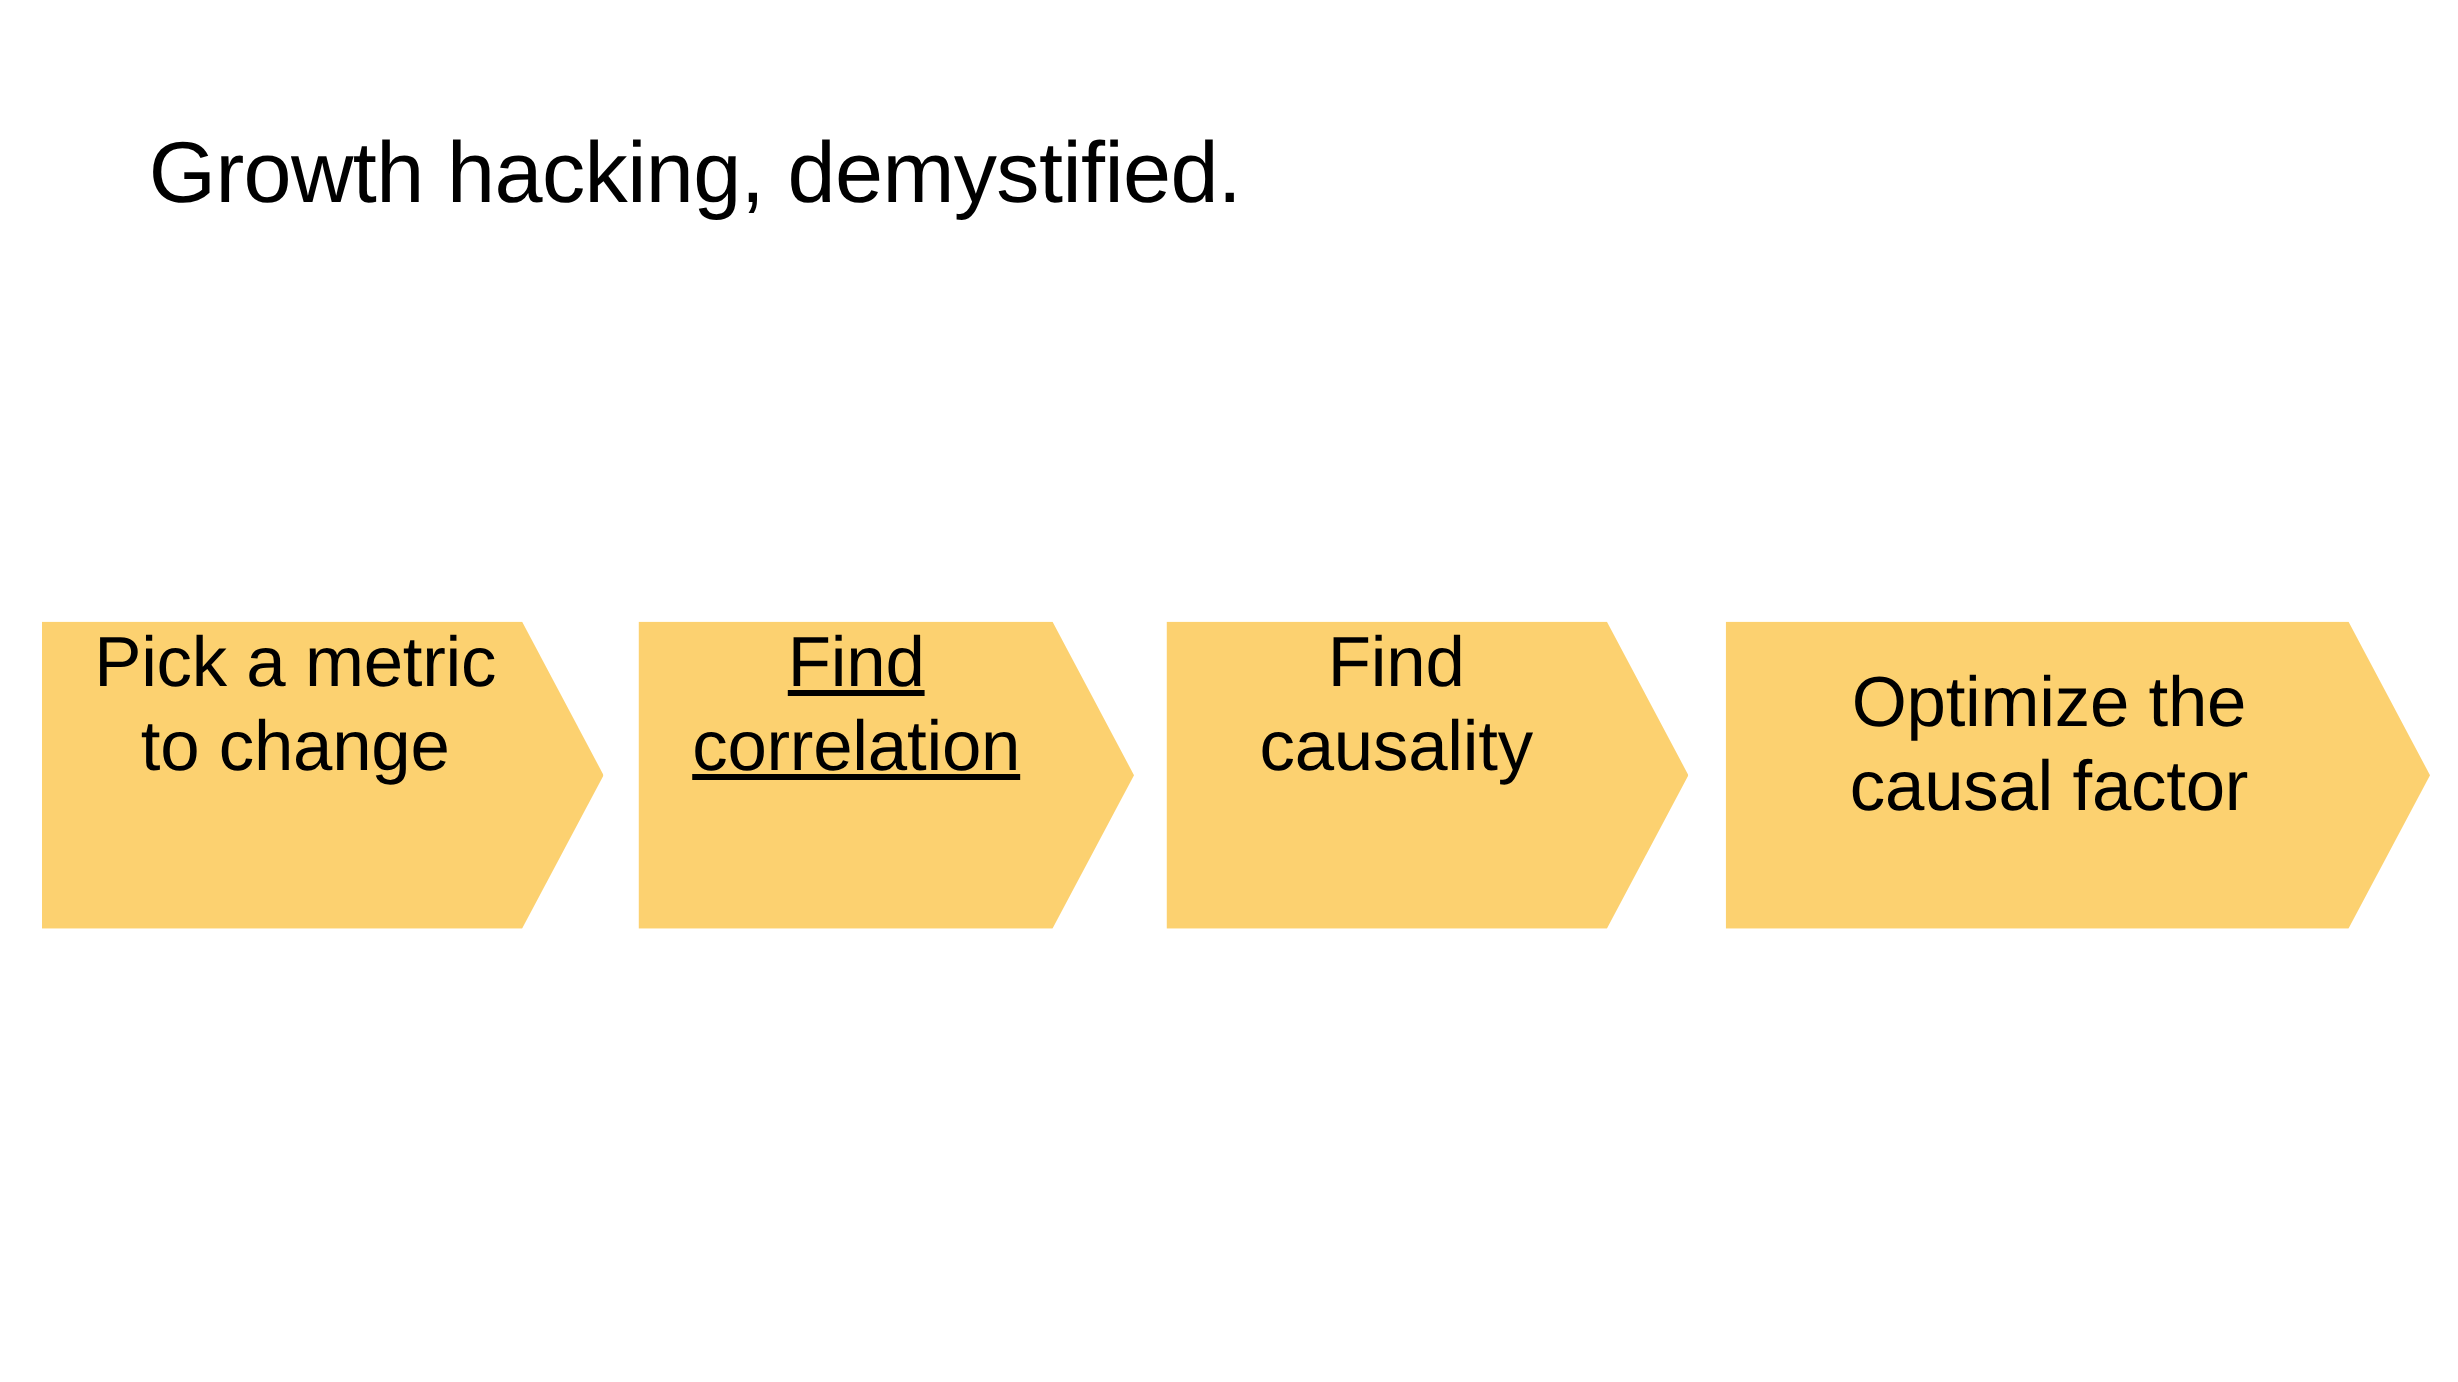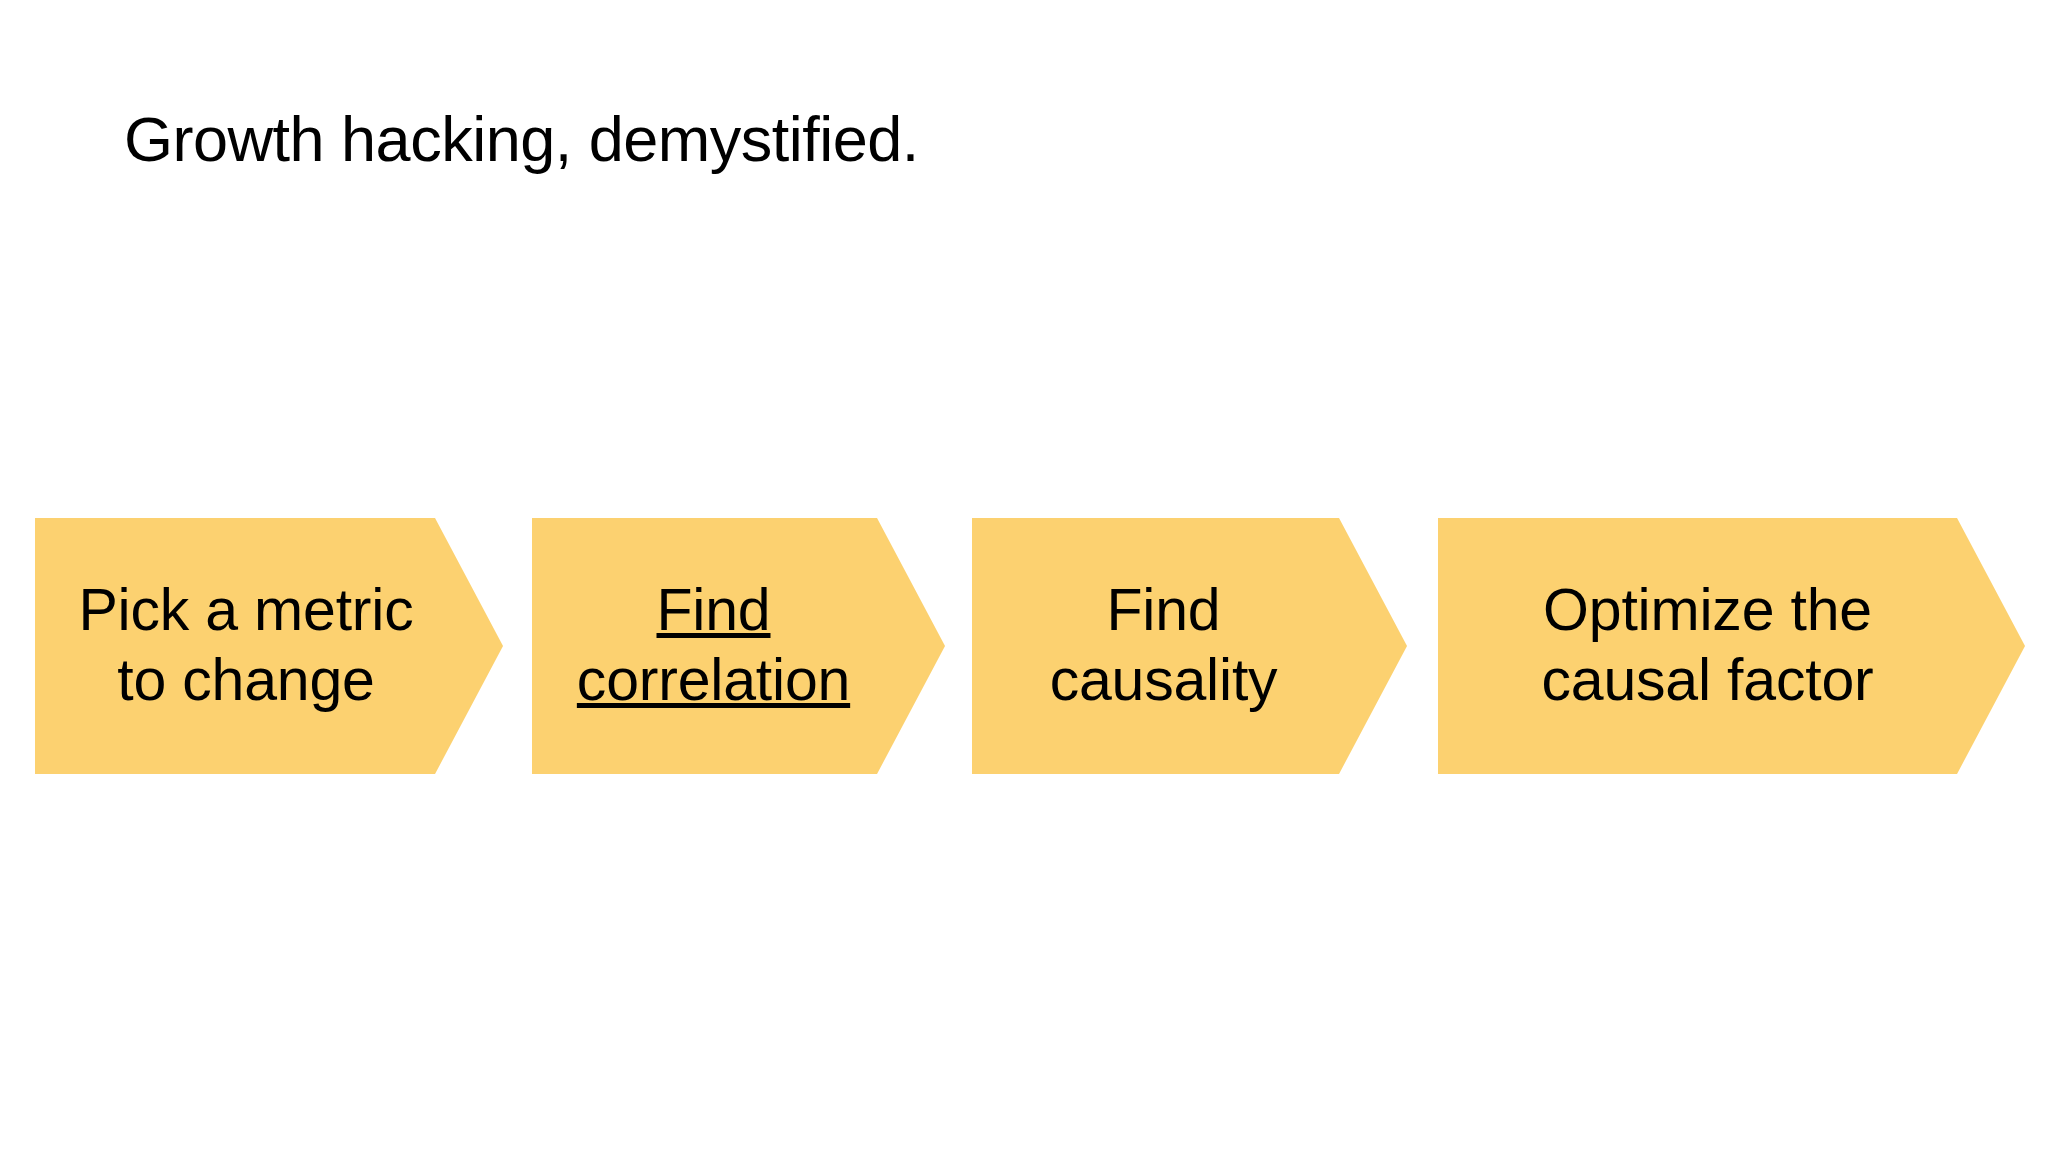--- a/index.html
+++ b/index.html
@@ -21,21 +21,21 @@
     position: absolute;
     inset: 0;
     background: #ffffff;
   }
 
   
   .slide-title {
     position: absolute;
     left: 124px;
     top: 105px;
-    font-size: 63px;
+    font-size: 72px;
     line-height: 1.1;
     font-weight: 400;
     letter-spacing: -0.5px;
     color: #000000;
     white-space: nowrap;
   }
 
   
   .flow {
     position: absolute;
@@ -44,21 +44,21 @@
     width: 2048px;
     height: 256px;
   }
 
   .chevron {
     position: absolute;
     top: 0;
     height: 256px;
     background: #fcd170;
     display: flex;
-    align-items: center;
+    align-items: flex-start;
     justify-content: center;
     box-sizing: border-box;
     -webkit-clip-path: polygon(0 0, calc(100% - 68px) 0, 100% 50%, calc(100% - 68px) 100%, 0 100%);
     clip-path: polygon(0 0, calc(100% - 68px) 0, 100% 50%, calc(100% - 68px) 100%, 0 100%);
   }
 
   .chevron-label {
     color: #000000;
     font-size: 59px;
     line-height: 1.18;
@@ -72,21 +72,21 @@
 
   
   .chevron-1 { left: 35px;   width: 468px; }
   .chevron-2 { left: 532px;  width: 413px; text-decoration: underline; }
   .chevron-3 { left: 972px;  width: 435px; }
   .chevron-4 { left: 1438px; width: 587px; }
 
   .chevron-1 .chevron-label { padding-right: 56px; }
   .chevron-2 .chevron-label { padding-right: 60px; }
   .chevron-3 .chevron-label { padding-right: 62px; }
-  .chevron-4 .chevron-label { padding-right: 58px; }
+  .chevron-4 .chevron-label { padding-right: 58px; margin-top: 33px; }
 </style>
 </head>
 <body>
 
 <div class="slide">
 
   <div class="slide-title">Growth hacking, demystified.</div>
 
   <div class="flow">
 

